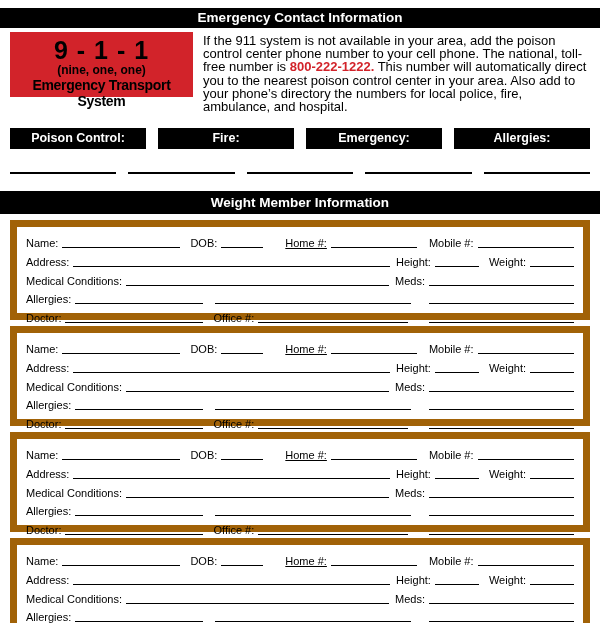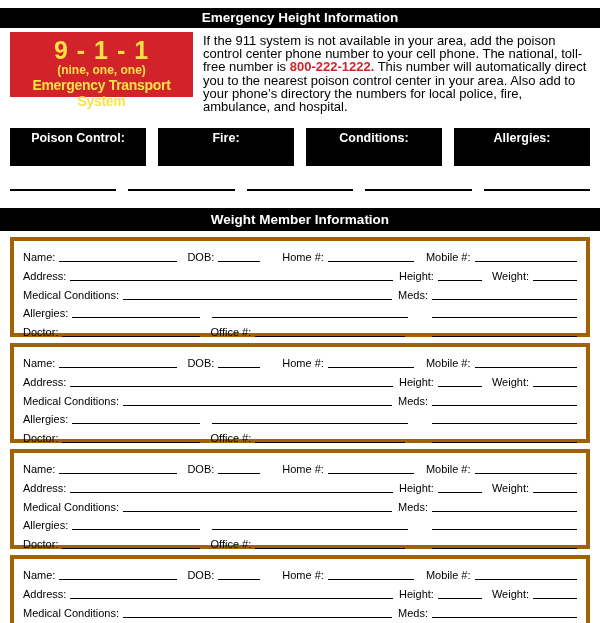--- a/index.html
+++ b/index.html
@@ -26,21 +26,21 @@
   
   .intro {
     display: flex;
     margin: 4px 10px 0 10px;
     align-items: flex-start;
   }
   .red-box {
     width: 183px;
     height: 65px;
     background: #d2232a;
-    color: #fde047;
+    color: #000000;
     text-align: center;
     display: flex;
     flex-direction: column;
     justify-content: center;
     flex-shrink: 0;
     padding-top: 16px;
   }
   .red-box .num      { font-size: 25px;   font-weight: bold; line-height: 26px; letter-spacing: 1px; }
   .red-box .sub      { font-size: 12px;   font-weight: bold; line-height: 14px; text-align: center; }
   .red-box .caption  { font-size: 14px;   font-weight: bold; line-height: 16px; letter-spacing: -0.3px; }
@@ -59,39 +59,39 @@
     gap: 12px;
     margin: 15px 10px 0 10px;
   }
   .contact-box {
     flex: 1;
     background: #000;
     color: #fff;
     font-weight: bold;
     font-size: 12.5px;
     text-align: center;
-    height: 38px;
+    height: 21px;
     line-height: 21px;
     white-space: nowrap;
   }
   .contact-lines {
     display: flex;
     gap: 12px;
     margin: 23px 10px 0 10px;
   }
   .contact-line {
     flex: 1;
     border-bottom: 2px solid #000;
     height: 2px;
   }
 
   
   .fam-block {
     margin: 6px 10px 0 10px;
-    border: 4px solid #a16207;
+    border: 7px solid #a16207;
     height: 100px;
     padding: 5px 9px 0 9px;
   }
   .frow {
     display: flex;
     align-items: flex-end;
     height: 18.8px;
   }
   .lbl {
     white-space: nowrap;
@@ -101,52 +101,52 @@
   }
   .ln {
     border-bottom: 1.4px solid #000;
     height: 2px;
     margin-bottom: 3px;
   }
   .ln.grow { flex: 1; }
   .ml6  { margin-left: 6px; }
   .ml10 { margin-left: 10px; }
   .ml12 { margin-left: 12px; }
-  .ml22 { margin-left: 22px; }
+  .ml22 { margin-left: 22px; text-decoration: underline; }
   .mlauto { margin-left: auto; }
   .w42  { width: 42px; }
   .w44  { width: 44px; }
   .w86  { width: 86px; }
   .w118 { width: 118px; }
   .w128 { width: 128px; }
   .w138 { width: 138px; }
   .w145 { width: 145px; }
   .w150 { width: 150px; }
   .w196 { width: 196px; }
 </style>
 </head>
 <body>
 
-<div class="banner top">Emergency Height Information</div>
+<div class="banner top">Emergency Contact Information</div>
 
 <div class="intro">
   <div class="red-box">
     <div class="num">9 - 1 - 1</div>
     <div class="sub">(nine, one, one)</div>
     <div class="caption">Emergency Transport System</div>
   </div>
   <div class="intro-text">
     <span>If the 911 system is not available in your area, add the poison control center phone number to your cell phone. The national, toll-free number is </span><span class="phone">800-222-1222.</span><span> This number will automatically direct you to the nearest poison control center in your area. Also add to your phone’s directory the numbers for local police, fire, ambulance, and hospital.</span>
   </div>
 </div>
 
 <div class="contact-row">
   <div class="contact-box">Poison Control:</div>
   <div class="contact-box">Fire:</div>
-  <div class="contact-box">Conditions:</div>
+  <div class="contact-box">Emergency:</div>
   <div class="contact-box">Allergies:</div>
 </div>
 
 <div class="contact-lines">
   <div class="contact-line"></div>
   <div class="contact-line"></div>
   <div class="contact-line"></div>
   <div class="contact-line"></div>
   <div class="contact-line"></div>
 </div>

